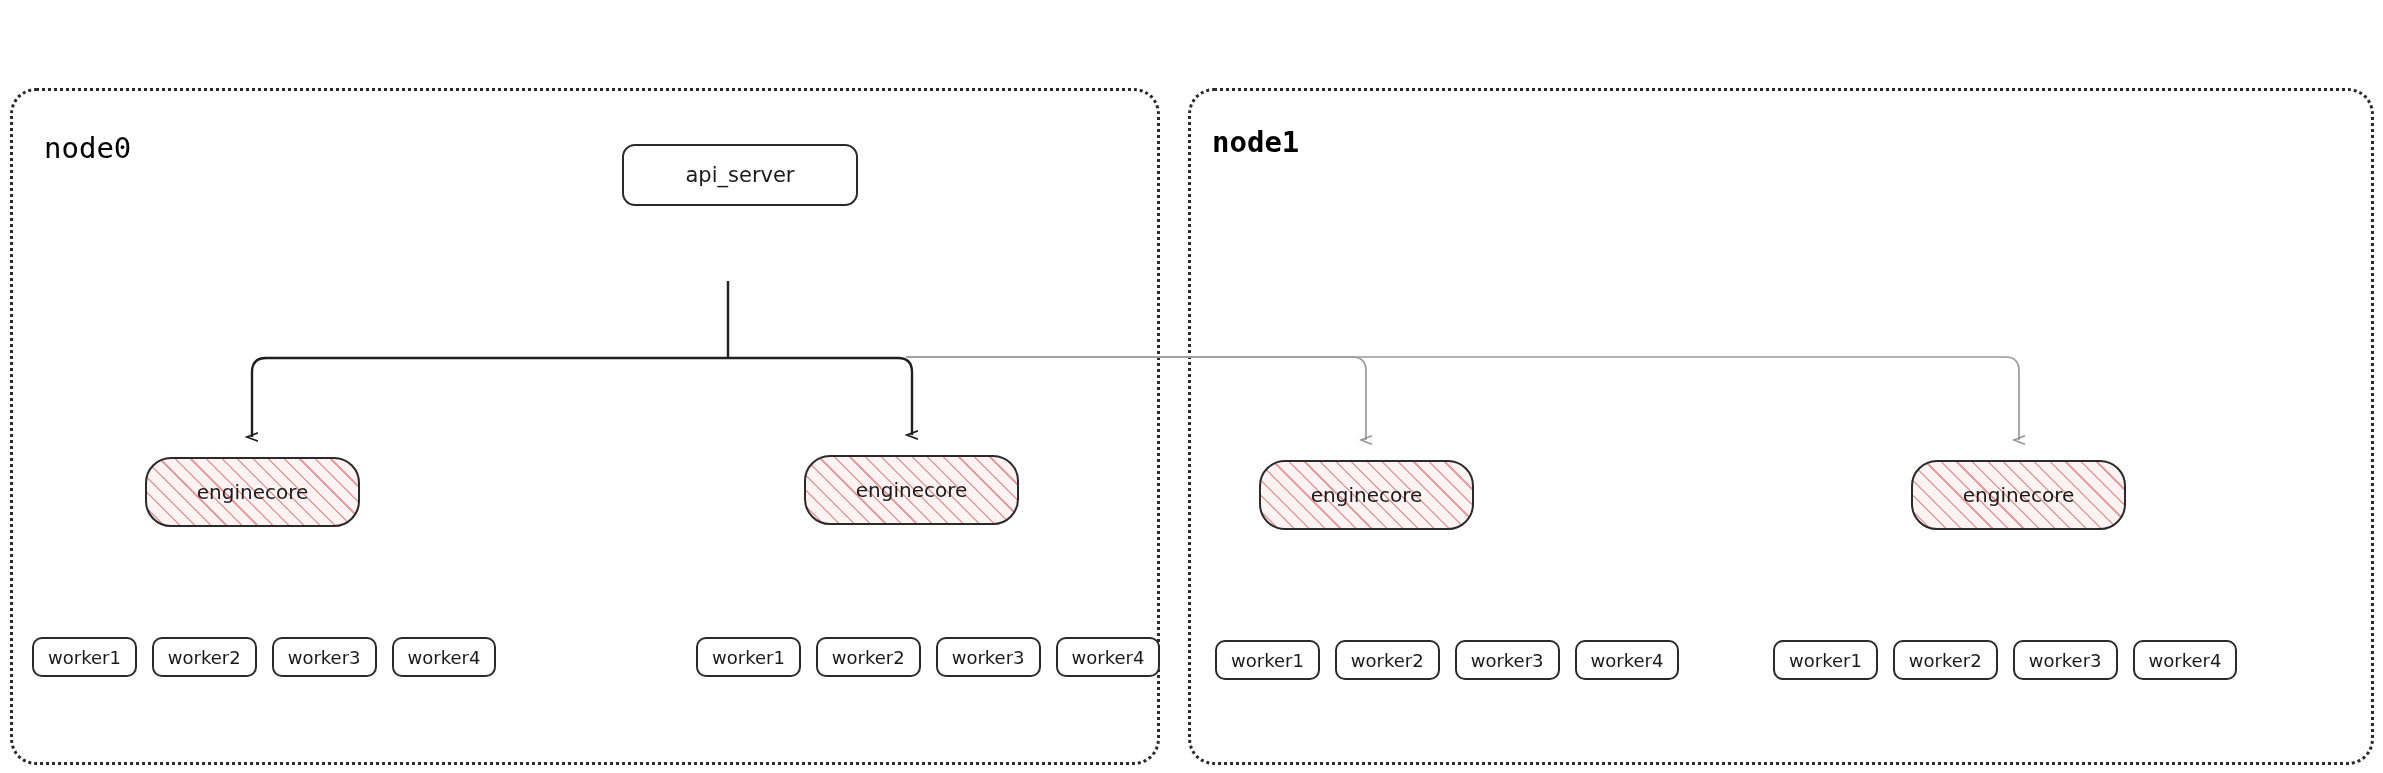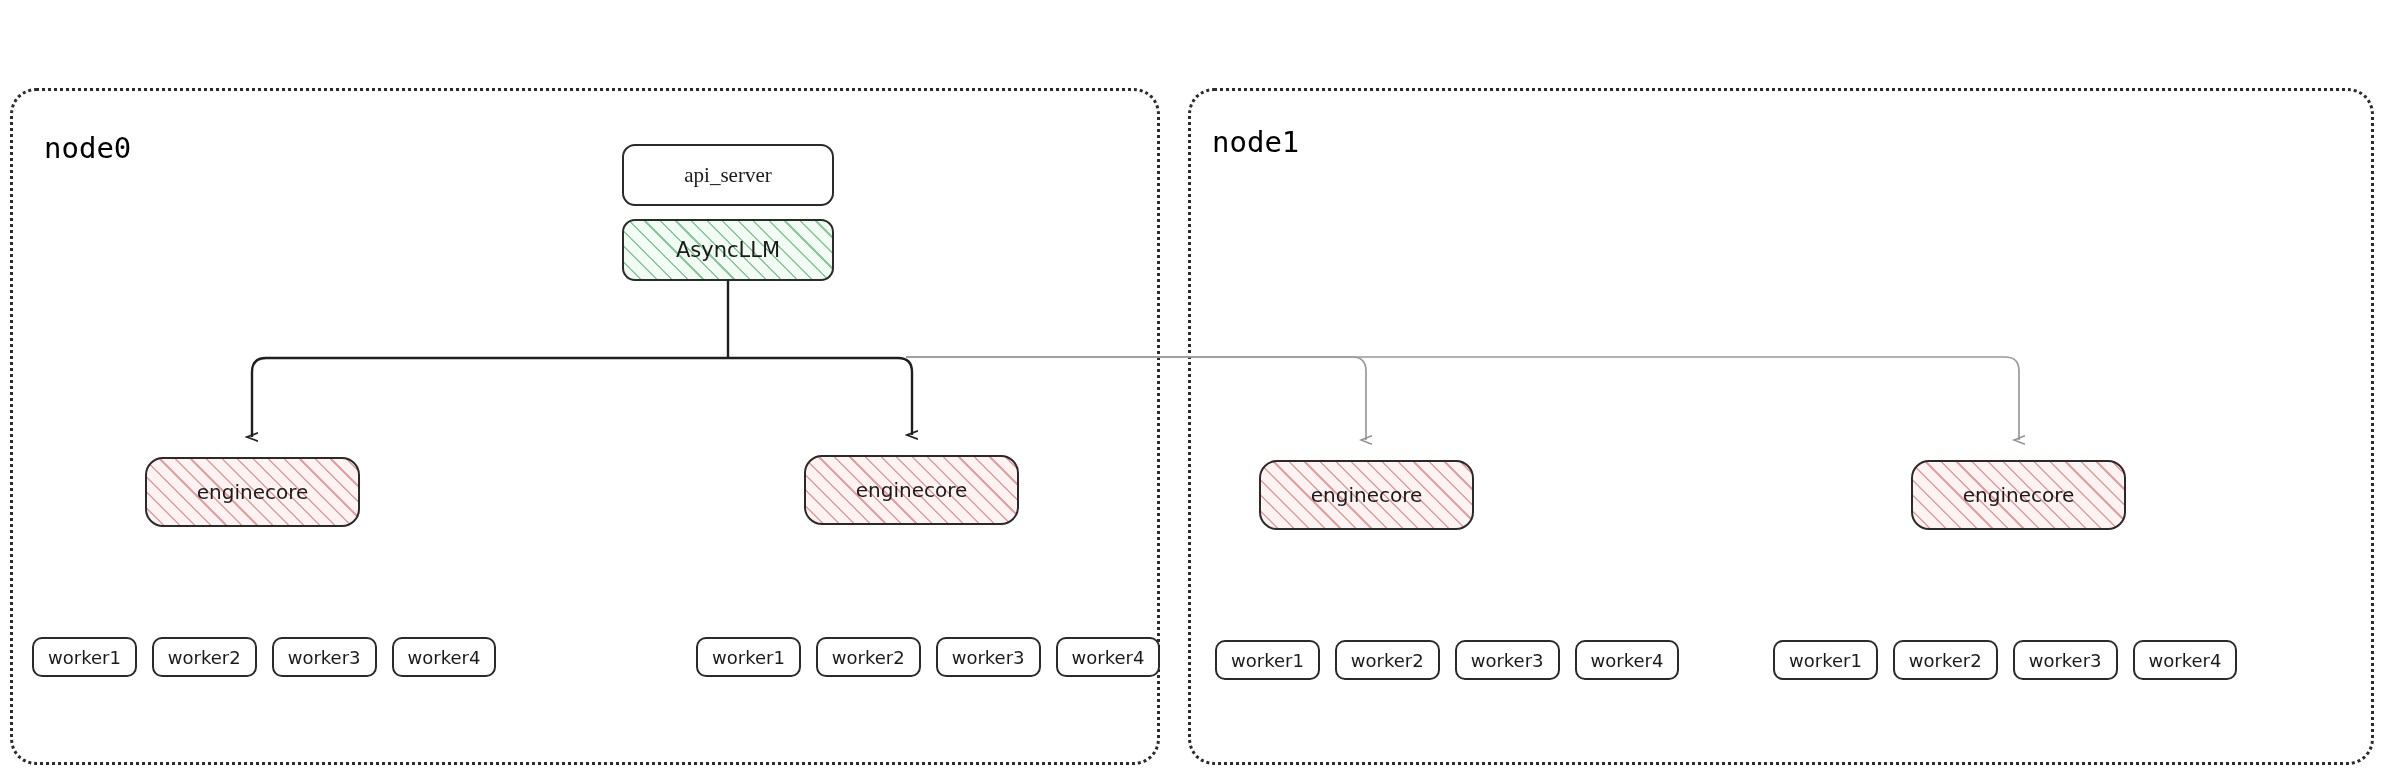--- a/index.html
+++ b/index.html
@@ -46,21 +46,21 @@
   #node1-box { left: 1188px; top: 88px; width: 1186px; height: 677px; }
 
   .node-label {
     position: absolute;
     font-family: "DejaVu Sans Mono", monospace;
     font-size: 29px;
     color: #000000;
     white-space: pre;
   }
   #node0-label { left: 44px;   top: 131px; }
-  #node1-label { left: 1212px; top: 125px; }
+  #node1-label { left: 1212px; top: 125px; font-weight: bold; }
 
   
   #connectors {
     position: absolute;
     left: 0;
     top: 0;
     width: 2383px;
     height: 773px;
     pointer-events: none;
   }
@@ -75,45 +75,44 @@
     display: flex;
     align-items: center;
     justify-content: center;
     color: #1a1a1a;
     font-family: "DejaVu Sans", sans-serif;
     white-space: nowrap;
   }
 
   
   #api-server-box {
-    left: 622px; top: 144px; width: 212px; height: 62px;
+    left: 622px; top: 144px; width: 236px; height: 62px;
     font-size: 21px;
     border-radius: 13px;
-    font-family: Liberation Serif, serif;
   }
   #asyncllm-box {
     left: 622px; top: 219px; width: 212px; height: 62px;
     font-size: 21px;
     border-radius: 13px;
     background-color: #f2fbf4;
     background-image: repeating-linear-gradient(
       45deg,
       rgba(126, 201, 143, 0.95) 0px,
       rgba(126, 201, 143, 0.95) 1.6px,
       rgba(0,0,0,0) 1.6px,
       rgba(0,0,0,0) 11px
     );
   }
 
   
   .enginecore {
     width: 215px;
     height: 70px;
     font-size: 20px;
-    border-radius: 18px;
+    border-radius: 26px;
     background-color: #fdf3f3;
     background-image: repeating-linear-gradient(
       45deg,
       rgba(232, 142, 142, 0.85) 0px,
       rgba(232, 142, 142, 0.85) 1.6px,
       rgba(0,0,0,0) 1.6px,
       rgba(0,0,0,0) 11px
     );
   }
   #ec-n0-0 { left: 145px;  top: 457px; }
@@ -166,21 +165,20 @@
     <path d="M 728,358 L 266,358 Q 252,358 252,372 L 252,437" fill="none" stroke="#1f1f1f" stroke-width="2.4" marker-end="url(#arrow-dark)"></path>
 
     <path d="M 728,358 L 898,358 Q 912,358 912,372 L 912,435" fill="none" stroke="#1f1f1f" stroke-width="2.4" marker-end="url(#arrow-dark)"></path>
 
     <path d="M 906,357 L 1352,357 Q 1366,357 1366,371 L 1366,440" fill="none" stroke="#9a9a9a" stroke-width="1.7" marker-end="url(#arrow-light)"></path>
 
     <path d="M 906,357 L 2005,357 Q 2019,357 2019,371 L 2019,440" fill="none" stroke="#9a9a9a" stroke-width="1.7" marker-end="url(#arrow-light)"></path>
   </svg>
 
   <div id="api-server-box" class="nbox">api_server</div>
-  <div id="asyncllm-box" class="nbox">AsyncLLM</div>
 
   <div id="ec-n0-0" class="nbox enginecore">enginecore</div>
   <div id="ec-n0-1" class="nbox enginecore">enginecore</div>
   <div id="ec-n1-0" class="nbox enginecore">enginecore</div>
   <div id="ec-n1-1" class="nbox enginecore">enginecore</div>
 
   <div id="wg-n0-0" class="worker-group">
     <div class="nbox worker">worker1</div>
     <div class="nbox worker">worker2</div>
     <div class="nbox worker">worker3</div>

